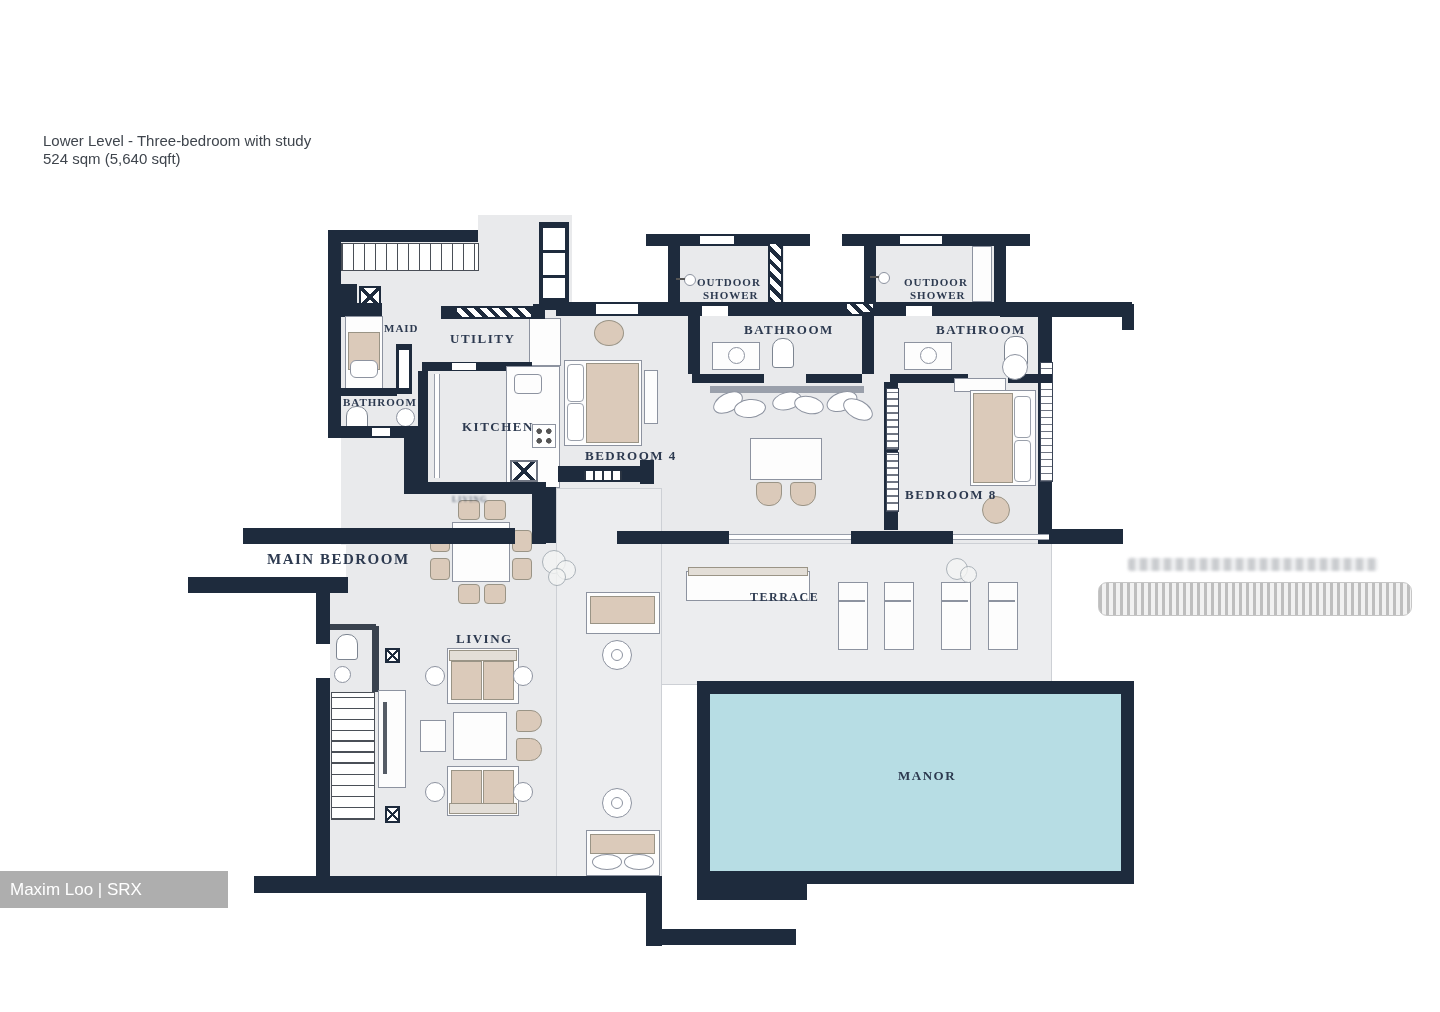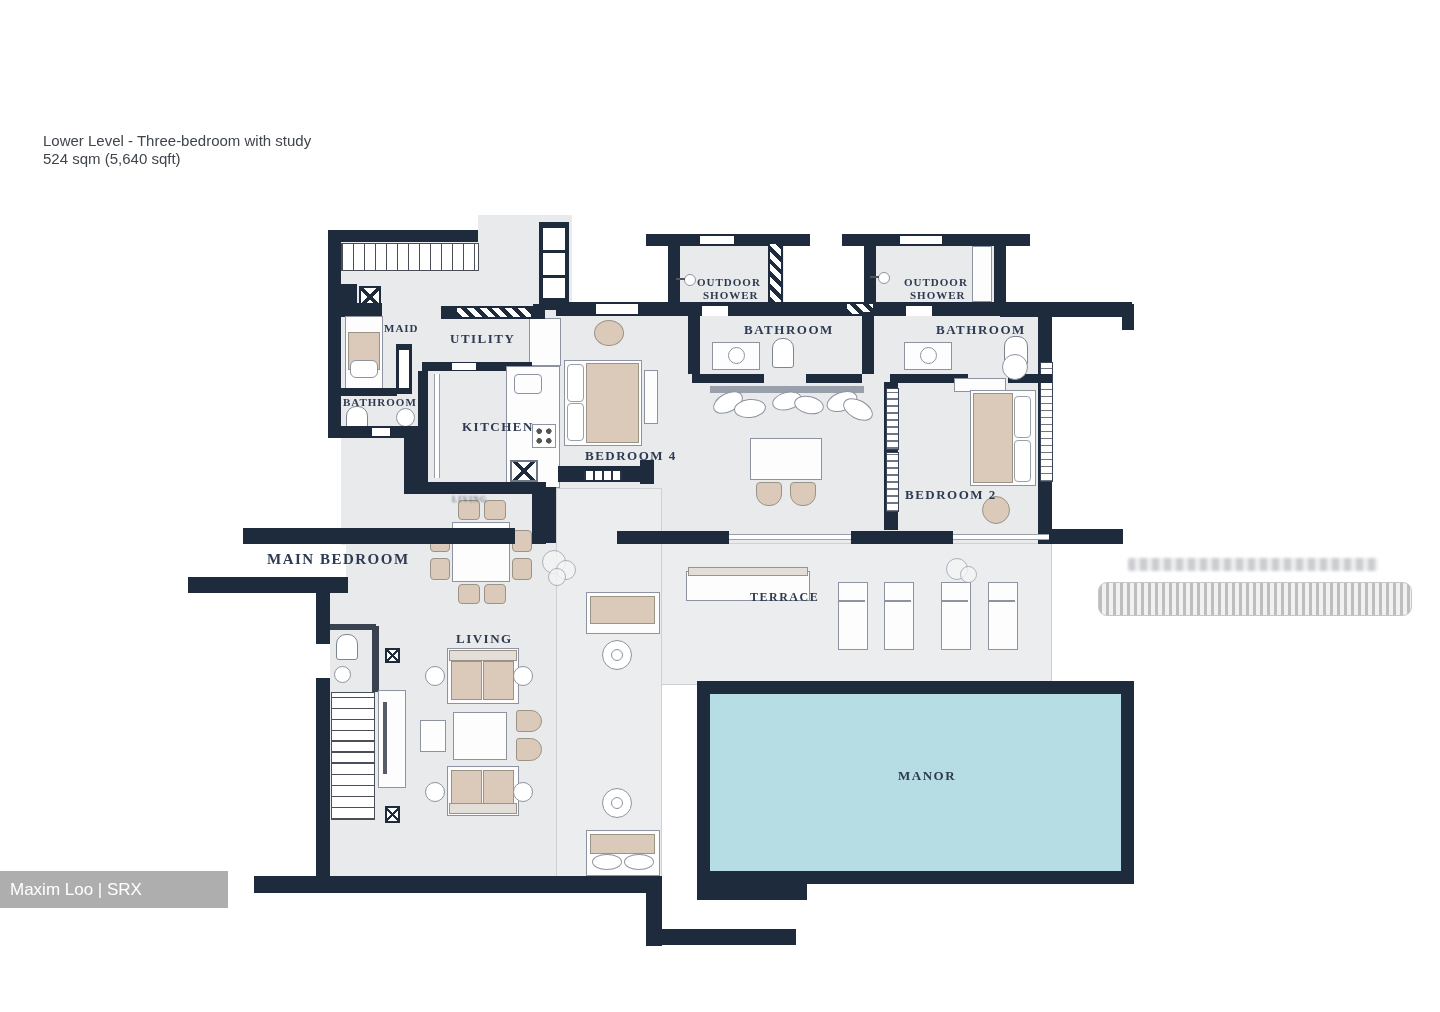--- a/index.html
+++ b/index.html
@@ -286,21 +286,21 @@
   <div id="hedge-bar"></div>
 
   <div class="lbl sm" style="left:384px;top:322px;">MAID</div>
   <div class="lbl" style="left:450px;top:331px;">UTILITY</div>
   <div class="lbl sm" style="left:343px;top:396px;">BATHROOM</div>
   <div class="lbl" style="left:462px;top:419px;">KITCHEN</div>
   <div class="lbl sm" style="left:452px;top:495px;font-size:8px;filter:blur(0.8px);opacity:.65;">LIVING</div>
   <div class="lbl" style="left:585px;top:448px;">BEDROOM 4</div>
   <div class="lbl" style="left:744px;top:322px;">BATHROOM</div>
   <div class="lbl" style="left:936px;top:322px;">BATHROOM</div>
-  <div class="lbl" style="left:905px;top:487px;">BEDROOM 2</div>
+  <div class="lbl" style="left:905px;top:487px;">BEDROOM 8</div>
   <div class="lbl" style="left:267px;top:551px;font-size:15px;">MAIN BEDROOM</div>
   <div class="lbl" style="left:456px;top:631px;">LIVING</div>
   <div class="lbl" style="left:750px;top:590px;font-size:12px;">TERRACE</div>
   <div class="lbl" style="left:898px;top:768px;">MANOR</div>
 
   <div id="watermark">Maxim Loo | SRX PROPERTY</div>
 
 </div>
 
 </body></html>

